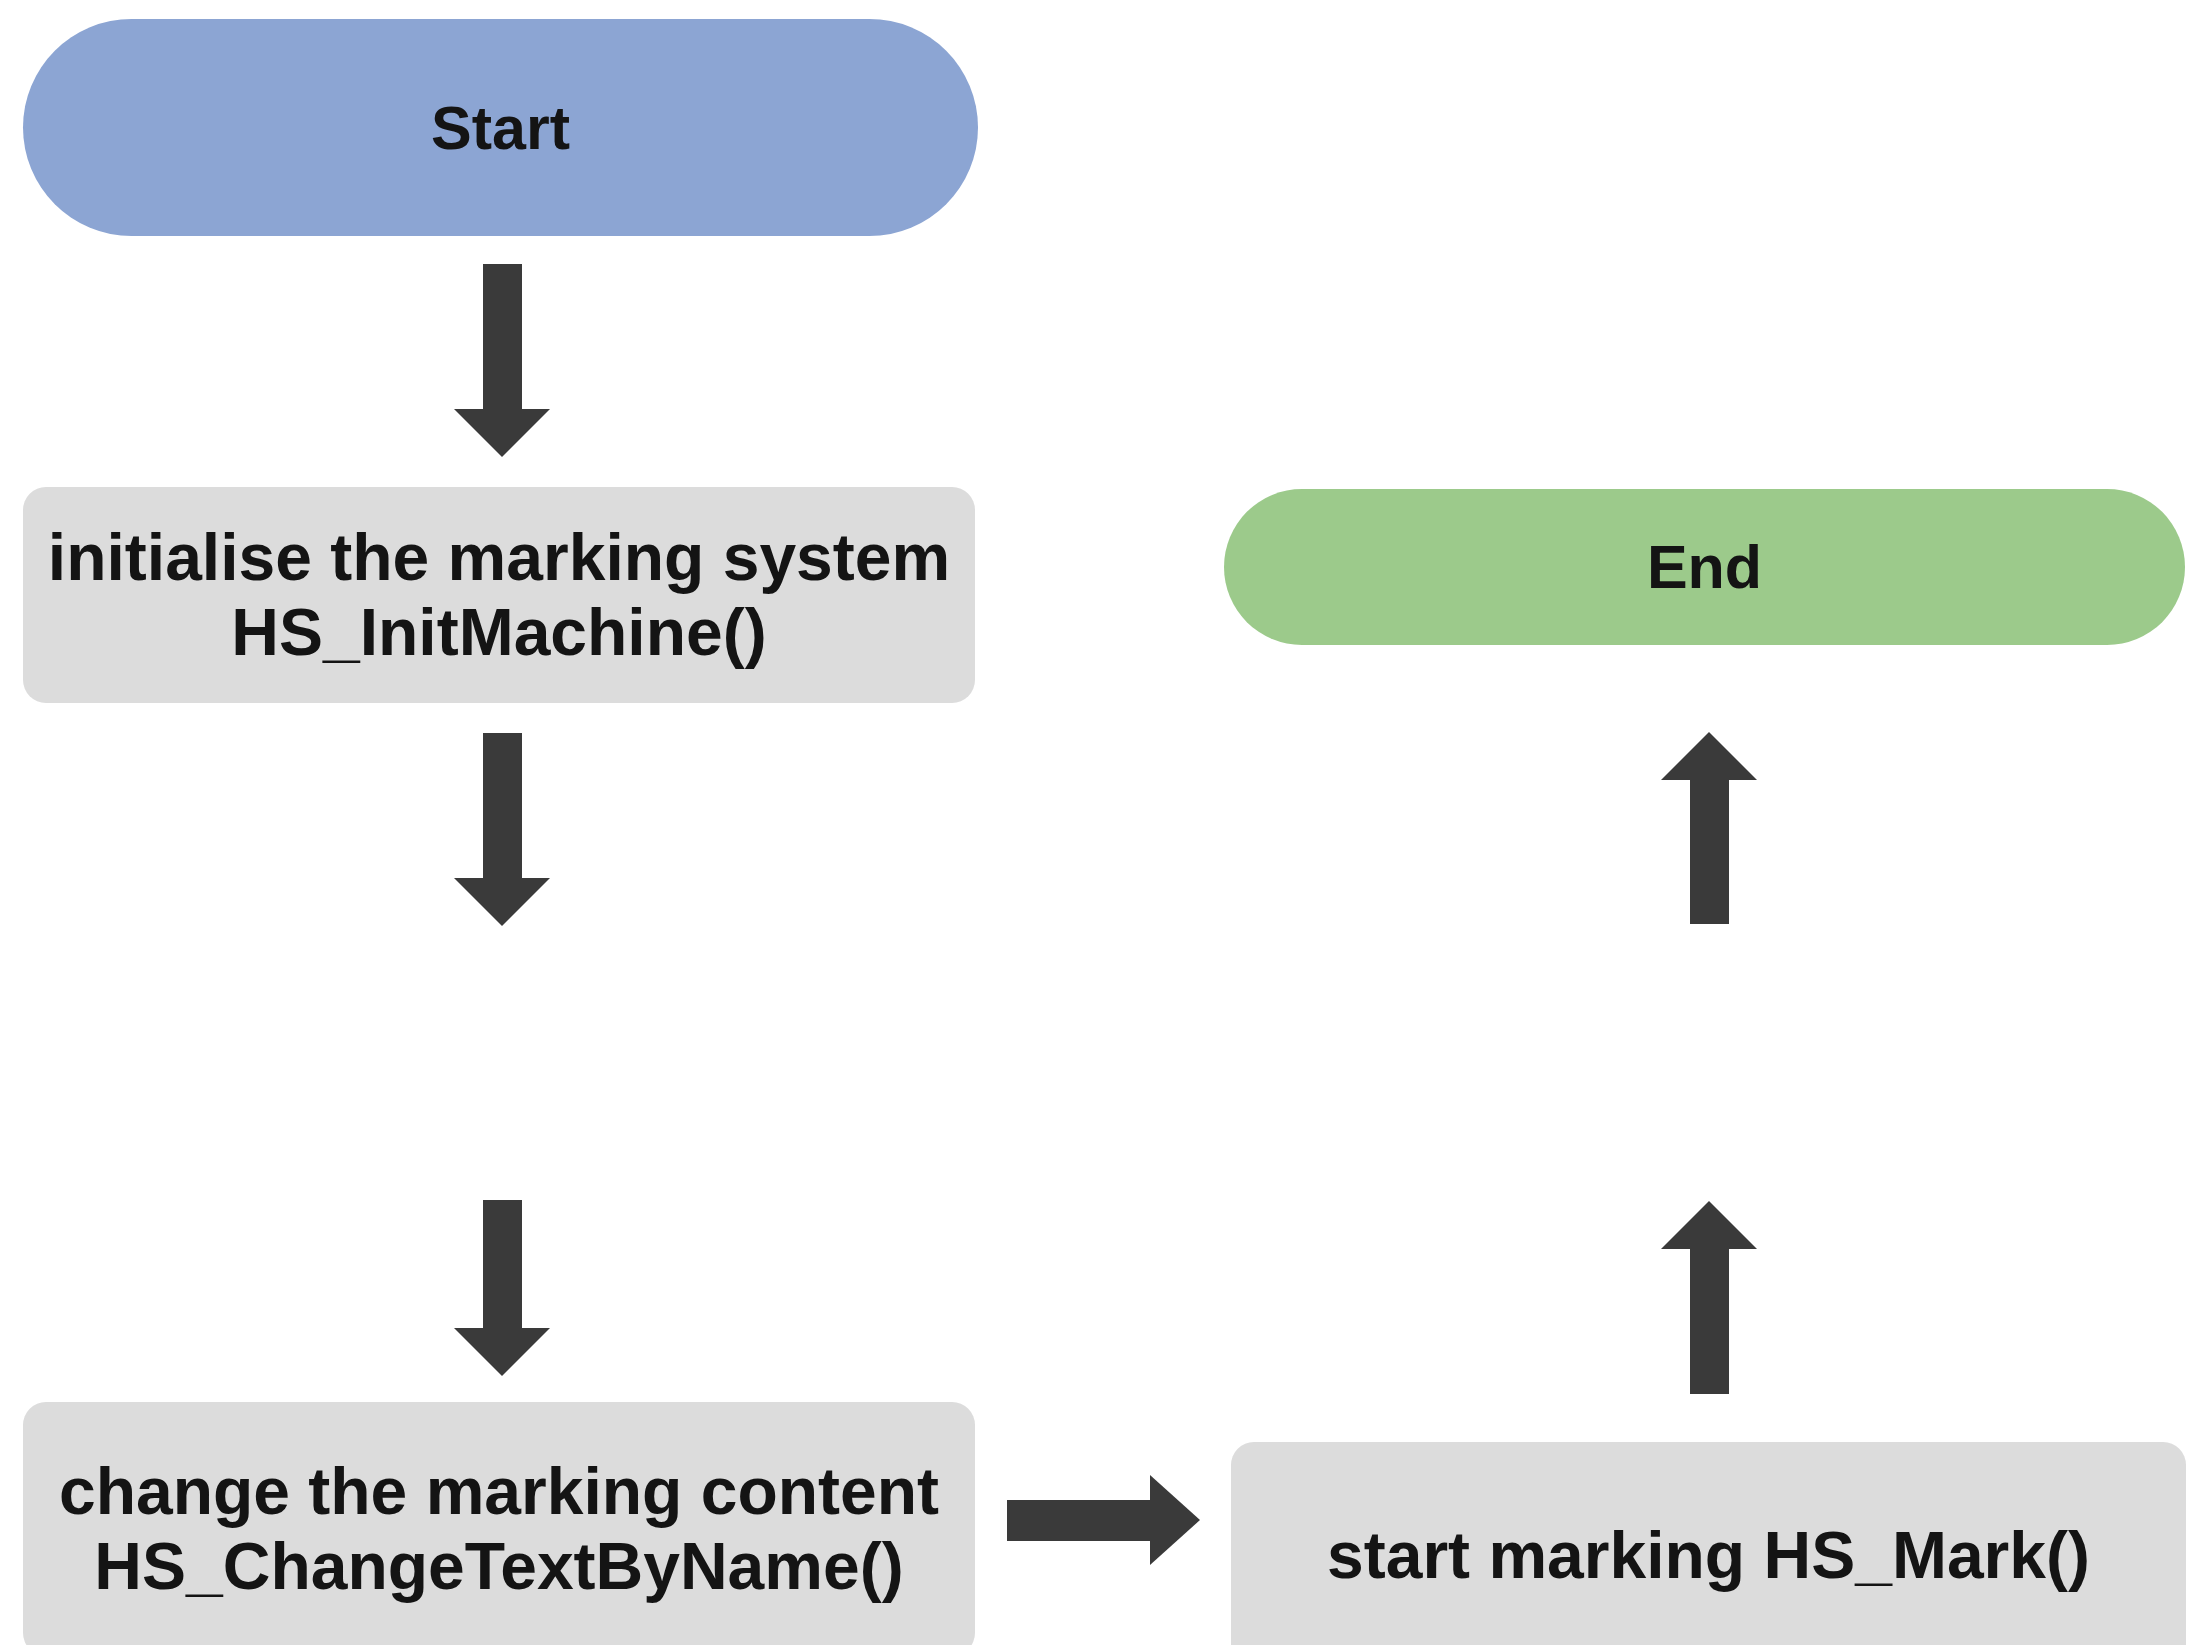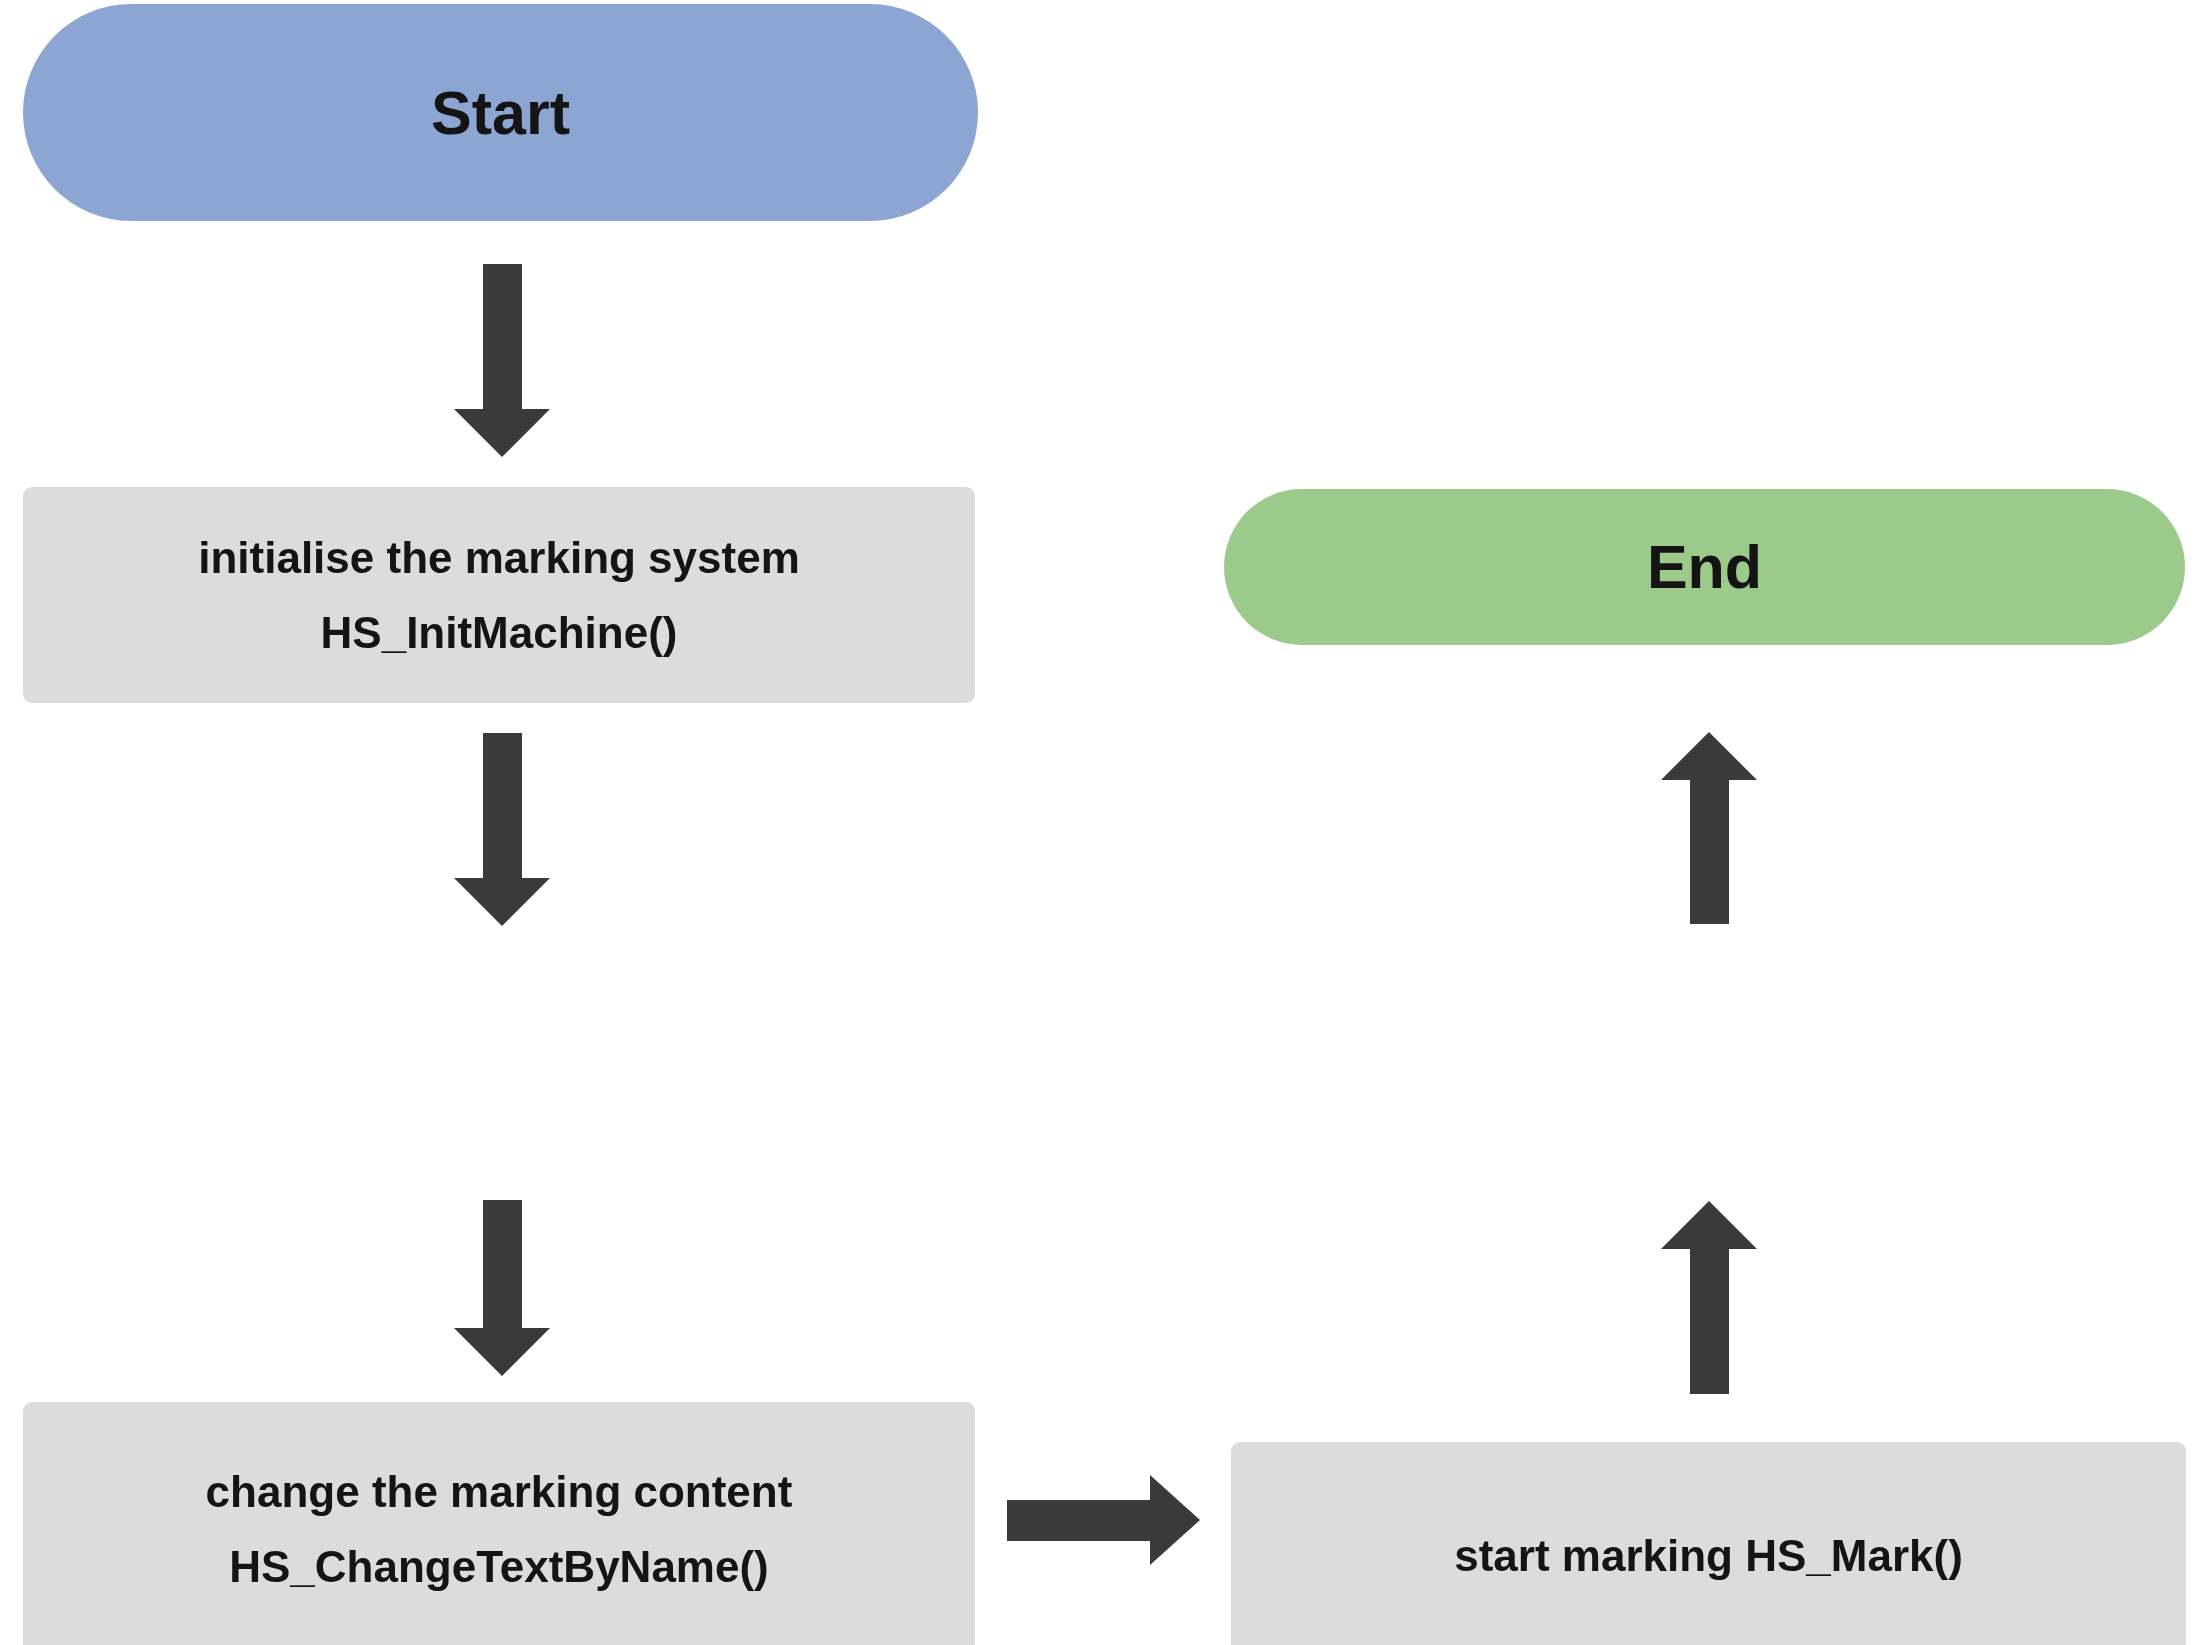--- a/index.html
+++ b/index.html
@@ -29,26 +29,26 @@
     color:var(--text);
     font-weight:700;
   }
   .node .line{white-space:nowrap;}
   .terminator{
     border-radius:917px;
     font-size:61px;
   }
   .process{
     background:var(--process-fill);
-    border-radius:9px;
-    font-size:44px;
+    border-radius:23px;
+    font-size:66px;
     line-height:75px;
   }
   
-  .n-start { left:23px;  top:4px;   width:955px; height:217px; background:var(--start-fill); }
+  .n-start { left:23px;  top:19px;   width:955px; height:217px; background:var(--start-fill); }
   .n-init  { left:23px;  top:487px;  width:952px; height:216px; }
   .n-load  { left:23px;  top:955px; width:952px; height:213px; }
   .n-change{ left:23px;  top:1402px; width:952px; height:254px; }
   .n-mark  { left:1231px;top:1402px; width:955px; height:226px;margin-top:40px; }
   .n-close { left:1231px;top:955px; width:955px; height:213px; }
   .n-end   { left:1224px;top:489px;  width:961px; height:156px; background:var(--end-fill); }
 
   
   .arrow{position:absolute;}
   .arrow .shaft{position:absolute;background:var(--arrow);}

